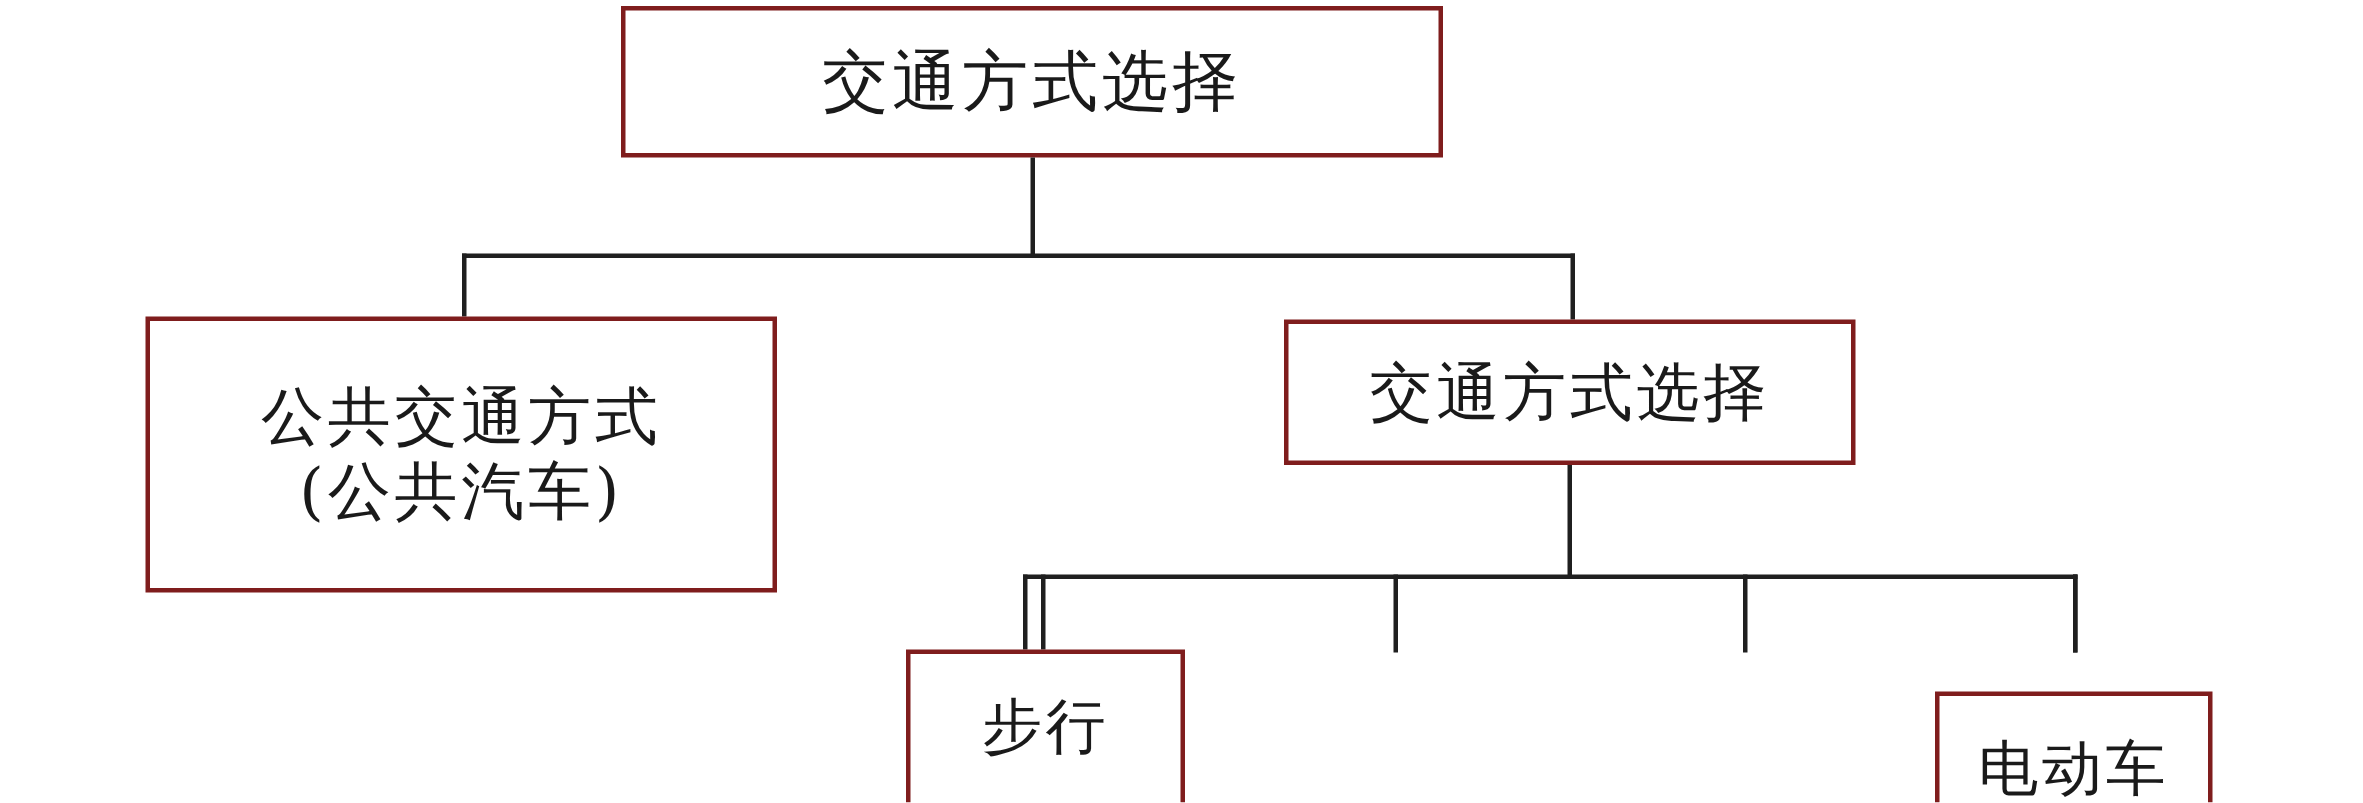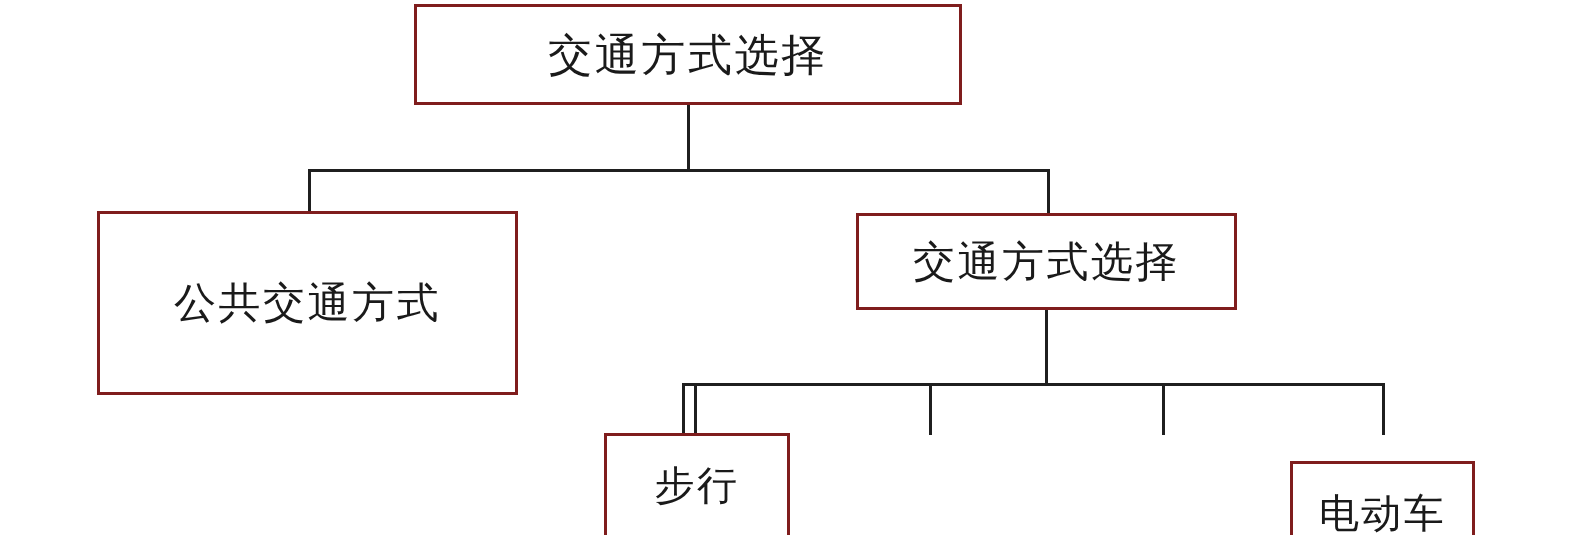--- a/index.html
+++ b/index.html
@@ -107,20 +107,21 @@
     <span class="node-line">交通方式选择</span>
   </div>
 
   <div class="conn conn-v" id="conn-root-stem"></div>
   <div class="conn conn-h" id="conn-l1-bus"></div>
   <div class="conn conn-v" id="conn-l1-drop-left"></div>
   <div class="conn conn-v" id="conn-l1-drop-right"></div>
 
   <div class="node-box" id="node-public">
     <span class="node-line">公共交通方式</span>
+    <span class="node-line">(公共汽车)</span>
   </div>
 
   <div class="node-box" id="node-private">
     <span class="node-line">交通方式选择</span>
   </div>
 
   <div class="conn conn-v" id="conn-private-stem"></div>
   <div class="conn conn-h" id="conn-l2-bus"></div>
   <div class="conn conn-v" id="conn-l2-cap-l"></div>
   <div class="conn conn-v" id="conn-l2-drop-1"></div>

